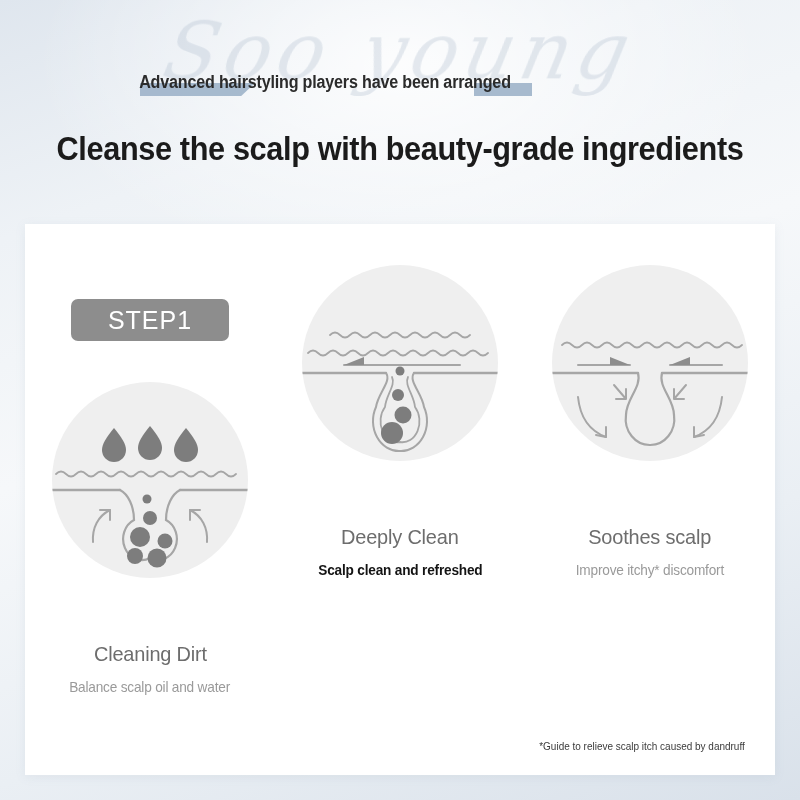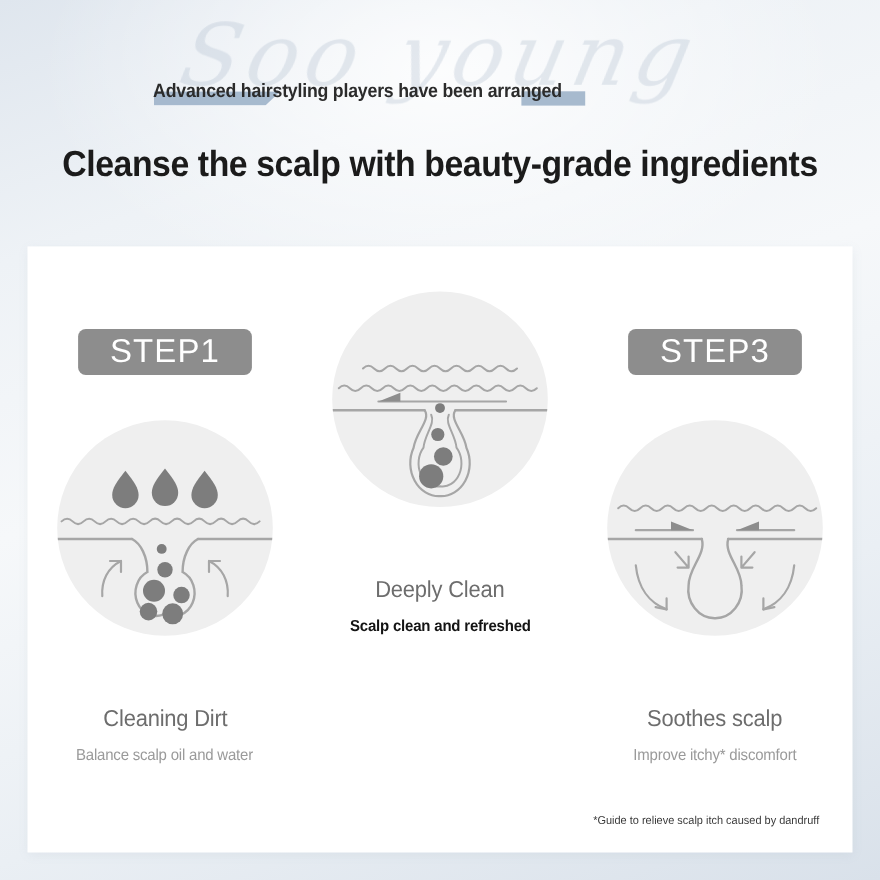--- a/index.html
+++ b/index.html
@@ -132,21 +132,21 @@
     margin-top: 75px;
     width: 158px;
     height: 42px;
     background: #8d8d8d;
     border-radius: 7px;
     display: flex;
     align-items: center;
     justify-content: center;
     color: #ffffff;
     font-family: "Liberation Sans", sans-serif;
-    font-size: 30px;
+    font-size: 25px;
     font-weight: 400;
     letter-spacing: 1px;
   }
 
   .step-illus {
     margin-top: 41px;
     width: 196px;
     height: 196px;
     border-radius: 50%;
     background: #efefef;
@@ -288,21 +288,20 @@
         </svg>
       </div>
 
       <div class="step-caption">Deeply Clean</div>
 
       <div class="step-sub emphasis">Scalp clean and refreshed</div>
     </div>
 
     <div class="step">
 
-      <div class="step-badge">STEP3</div>
 
       <div class="step-illus">
         <svg viewBox="0 0 196 196" xmlns="http://www.w3.org/2000/svg">
           <g fill="none" stroke="#a6a6a6" stroke-width="1.8" stroke-linecap="round">
 
             <path d="M10 80 q5 -5 10 0 t10 0 t10 0 t10 0 t10 0 t10 0 t10 0 t10 0 t10 0 t10 0 t10 0 t10 0 t10 0 t10 0 t10 0 t10 0 t10 0 t10 0"></path>
 
             <path d="M0 108 L86 108" stroke-width="2.4"></path>
             <path d="M110 108 L196 108" stroke-width="2.4"></path>
 

